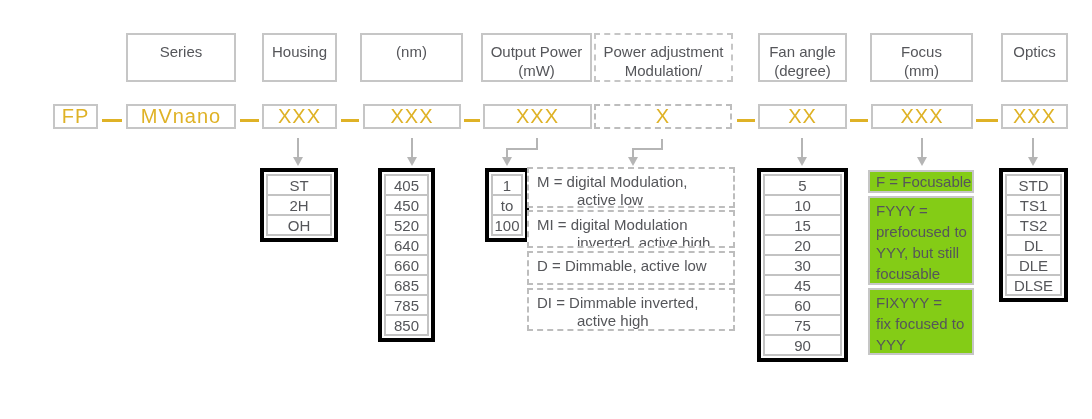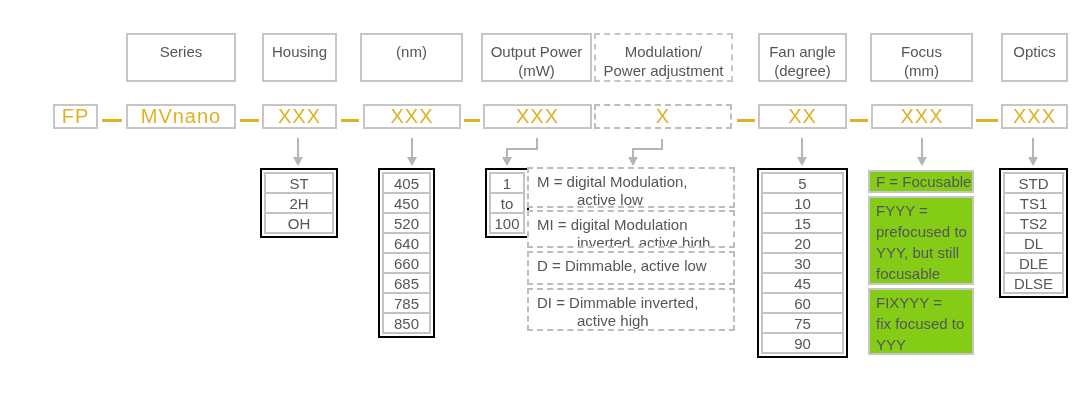--- a/index.html
+++ b/index.html
@@ -19,21 +19,21 @@
     position:absolute; top:104px; height:25px; box-sizing:border-box;
     border:2px solid #c6c6c6; background:#fff; display:flex;
     align-items:center; justify-content:center;
     font-size:20px; font-weight:normal; letter-spacing:1px; color:#dfb226;
   }
   .code.dashed { border-style:dashed; border-color:#bdbdbd; }
   
   .sep { position:absolute; top:119px; height:3px; background:#dfb226; }
   
   .group {
-    position:absolute; box-sizing:border-box; border:2px solid #000000;
+    position:absolute; box-sizing:border-box; border:4px solid #000000;
     background:#fff; padding:2px;
   }
   .cell {
     box-sizing:border-box; border:2px solid #c3c3c3; height:22px;
     margin-top:-2px; display:flex; align-items:center; justify-content:center;
     font-size:15px; color:#55565a; background:#fff;
   }
   .cell:first-child { margin-top:0; }
   
   .modbox {
@@ -65,22 +65,22 @@
     <div>Housing</div>
   </div>
   <div class="hdr" style="left:360px;width:103px">
     <div>(nm)</div>
   </div>
   <div class="hdr" style="left:481px;width:111px">
     <div>Output Power</div>
     <div>(mW)</div>
   </div>
   <div class="hdr dashed" style="left:594px;width:139px">
+    <div>Power adjustment</div>
     <div>Modulation/</div>
-    <div>Power adjustment</div>
   </div>
   <div class="hdr" style="left:758px;width:89px">
     <div>Fan angle</div>
     <div>(degree)</div>
   </div>
   <div class="hdr" style="left:870px;width:103px">
     <div>Focus</div>
     <div>(mm)</div>
   </div>
   <div class="hdr" style="left:1001px;width:67px">

